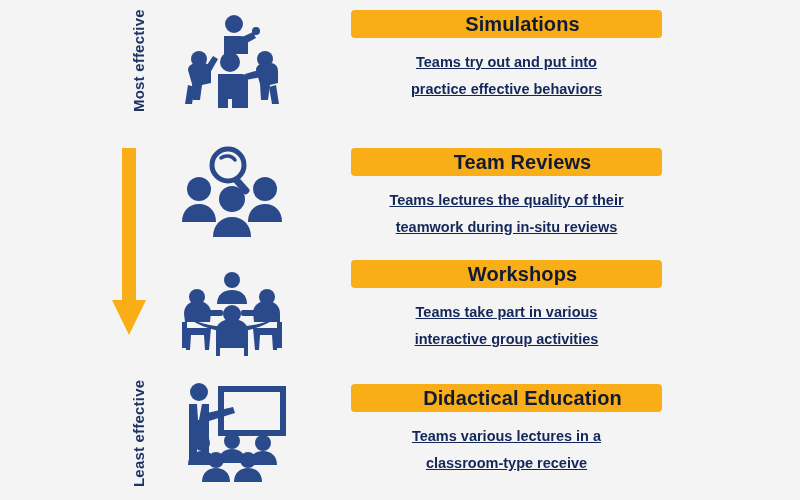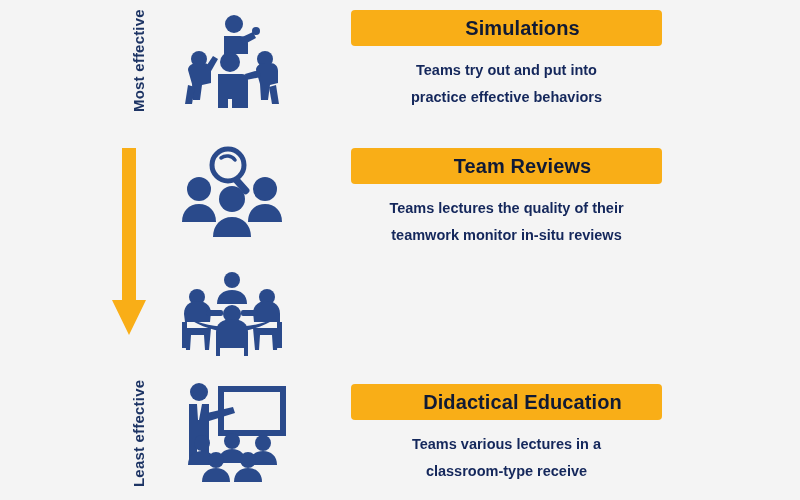--- a/index.html
+++ b/index.html
@@ -31,38 +31,38 @@
     position:absolute;
     width:120px;height:110px;
     left:172px;
     display:flex;align-items:center;justify-content:center;
   }
   .icon-cell svg{display:block;}
 
   
   .row{position:absolute;left:351px;width:311px;}
   .title-bar{
-    height:36px;
+    height:28px;
     background:#f9ae17;
     border-radius:4px;
     display:flex;align-items:center;justify-content:center;padding-left:32px;
   }
   .title-bar span{
     font-size:20px;font-weight:bold;
     color:#101a35;
     letter-spacing:.1px;
   }
   .desc{
     margin-top:11px;
     text-align:center;
     font-size:14.5px;font-weight:bold;
     color:#14275b;
     line-height:27px;
   }
-  .desc div{white-space:nowrap;}
+  .desc div{white-space:nowrap;text-decoration:underline;}
 </style>
 </head>
 <body>
 
 <div id="stage">
 
   <div>
 
     <div class="scale-label" id="label-most">Most effective</div>
 
@@ -130,21 +130,21 @@
       </g>
     </svg>
   </div>
 
   <div class="row" style="top:148px;">
     <div class="title-bar">
       <span>Team Reviews</span>
     </div>
     <div class="desc">
       <div>Teams lectures the quality of their</div>
-      <div>teamwork monitor in-situ reviews</div>
+      <div>teamwork during in-situ reviews</div>
     </div>
   </div>
 
   <div class="icon-cell" style="top:258px;">
     <svg width="112" height="86" viewBox="0 0 112 86">
       <g fill="#2a4a8b">
 
         <circle cx="56" cy="10" r="8"></circle>
         <path d="M41 34c0-9 6-14 15-14s15 5 15 14z"></path>
 
@@ -163,20 +163,29 @@
         <rect x="101" y="52" width="5" height="26"></rect>
 
         <circle cx="56" cy="44" r="9"></circle>
         <path d="M40 62c0-8 6-13 16-13s16 5 16 13v14H40z"></path>
         <path d="M40 76h4v10h-4zM68 76h4v10h-4z"></path>
         <rect x="40" y="74" width="32" height="4"></rect>
       </g>
     </svg>
   </div>
 
+  <div class="row" style="top:260px;">
+    <div class="title-bar">
+      <span>Workshops</span>
+    </div>
+    <div class="desc">
+      <div>Teams take part in various</div>
+      <div>interactive group activities</div>
+    </div>
+  </div>
 
   <div class="icon-cell" style="top:378px;">
     <svg width="110" height="104" viewBox="0 0 110 104">
       <g fill="#2a4a8b">
 
         <rect x="44" y="8" width="62" height="44" fill="none" stroke="#2a4a8b" stroke-width="6"></rect>
 
         <circle cx="22" cy="11" r="9"></circle>
         <path d="M12 23h20v38H12z"></path>
         <path d="M20 23h5l-3 16h-1z" fill="#f4f4f4"></path>

